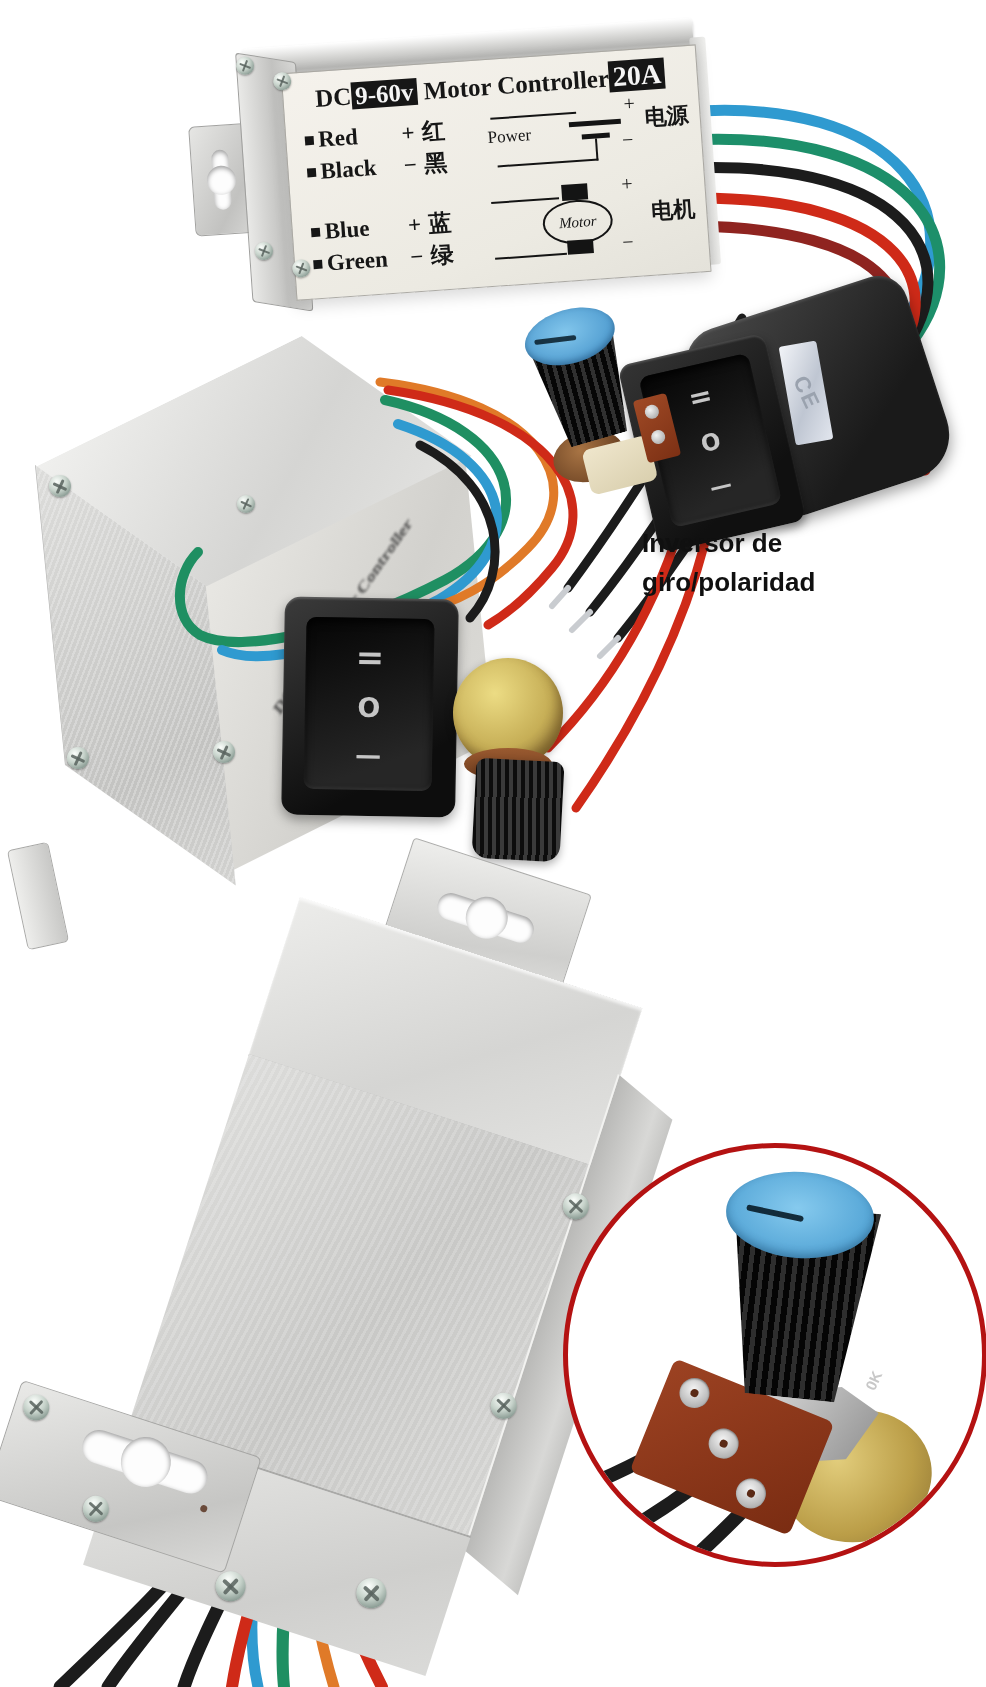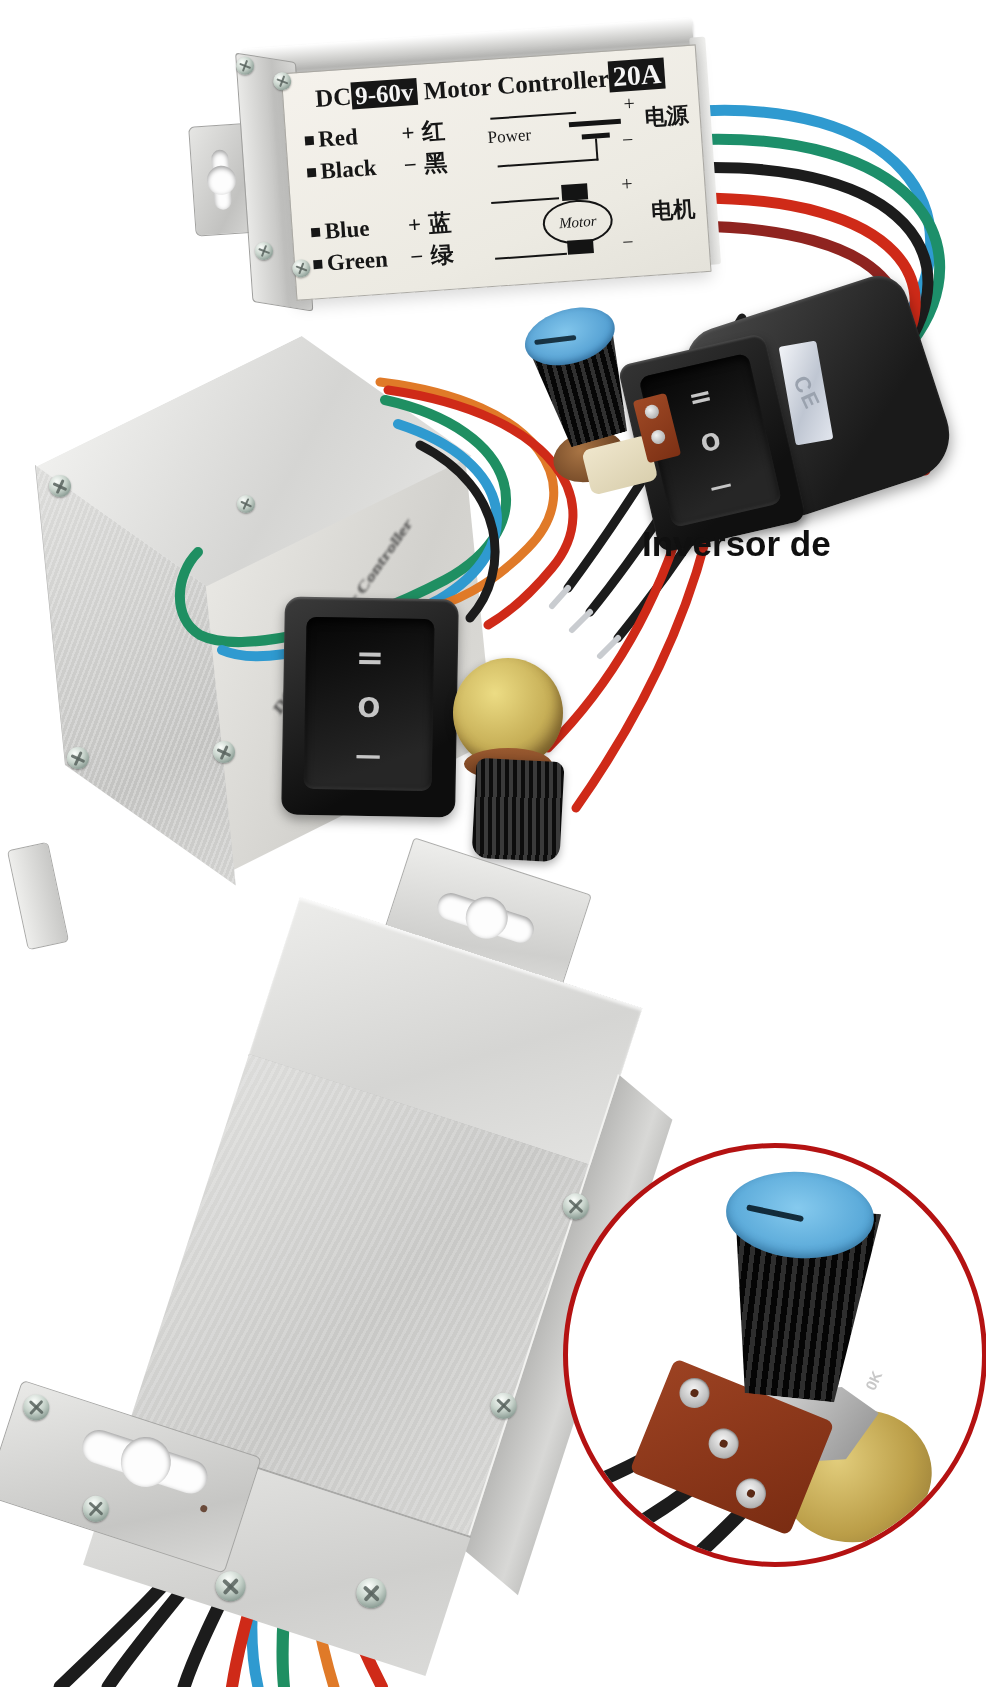--- a/index.html
+++ b/index.html
@@ -133,21 +133,21 @@
     background:radial-gradient(circle at 40% 35%,#a87444,#6e4424 75%);}
   .p-cream{position:absolute;left:30px;top:28px;width:68px;height:46px;border-radius:8px;
     background:linear-gradient(160deg,#efe6cc,#d9cfae);}
   .p-pcb{position:absolute;left:92px;top:-8px;width:34px;height:64px;border-radius:4px;
     background:linear-gradient(150deg,#a04a26,#7c3014);}
   .p-pcb i{position:absolute;left:9px;width:14px;height:14px;border-radius:50%;
     background:radial-gradient(circle at 40% 35%,#f2f2f2,#9a9a9a);}
 
   
   .annotation{position:absolute;left:642px;top:524px;z-index:5;color:#101010;
-    font-size:35px;font-weight:bold;line-height:39px;}
+    font-size:26px;font-weight:bold;line-height:39px;}
 
   
   .bottom-box{position:absolute;left:300px;top:897px;width:360px;height:700px;z-index:3;
     transform:rotate(18deg);transform-origin:0 0;}
   .bb-tab{position:absolute;left:90px;top:-92px;width:185px;height:110px;border-radius:4px;
     background:linear-gradient(170deg,#eeeeec,#cfcfcd 70%,#dededc);border:1px solid #adadab;}
   .bb-cap-top{position:absolute;left:0;top:0;width:100%;height:165px;
     background:linear-gradient(145deg,#ececea,#d5d5d3 60%,#e2e2e0);
     border-bottom:2px solid #a9a9a7;box-shadow:inset 0 3px 3px rgba(255,255,255,.7);}
   .bb-main{position:absolute;left:0;top:165px;width:100%;height:390px;
@@ -344,20 +344,21 @@
         <span class="mk mk-dash">—</span>
       </div>
     </div>
     <div class="ce-sticker">
       <span>CE</span>
     </div>
   </div>
 
   <div class="annotation">
     <div>Inversor de</div>
+    <div>giro/polaridad</div>
   </div>
 
   <div class="bottom-box">
     <div class="bb-tab">
       <div class="kh-cap" style="left:42px;top:40px;width:100px;height:27px;"></div>
       <div class="kh-circ" style="left:72px;top:32px;width:42px;height:42px;"></div>
     </div>
     <div class="bb-cap-top"></div>
     <div class="bb-main"></div>
     <div class="bb-side"></div>

